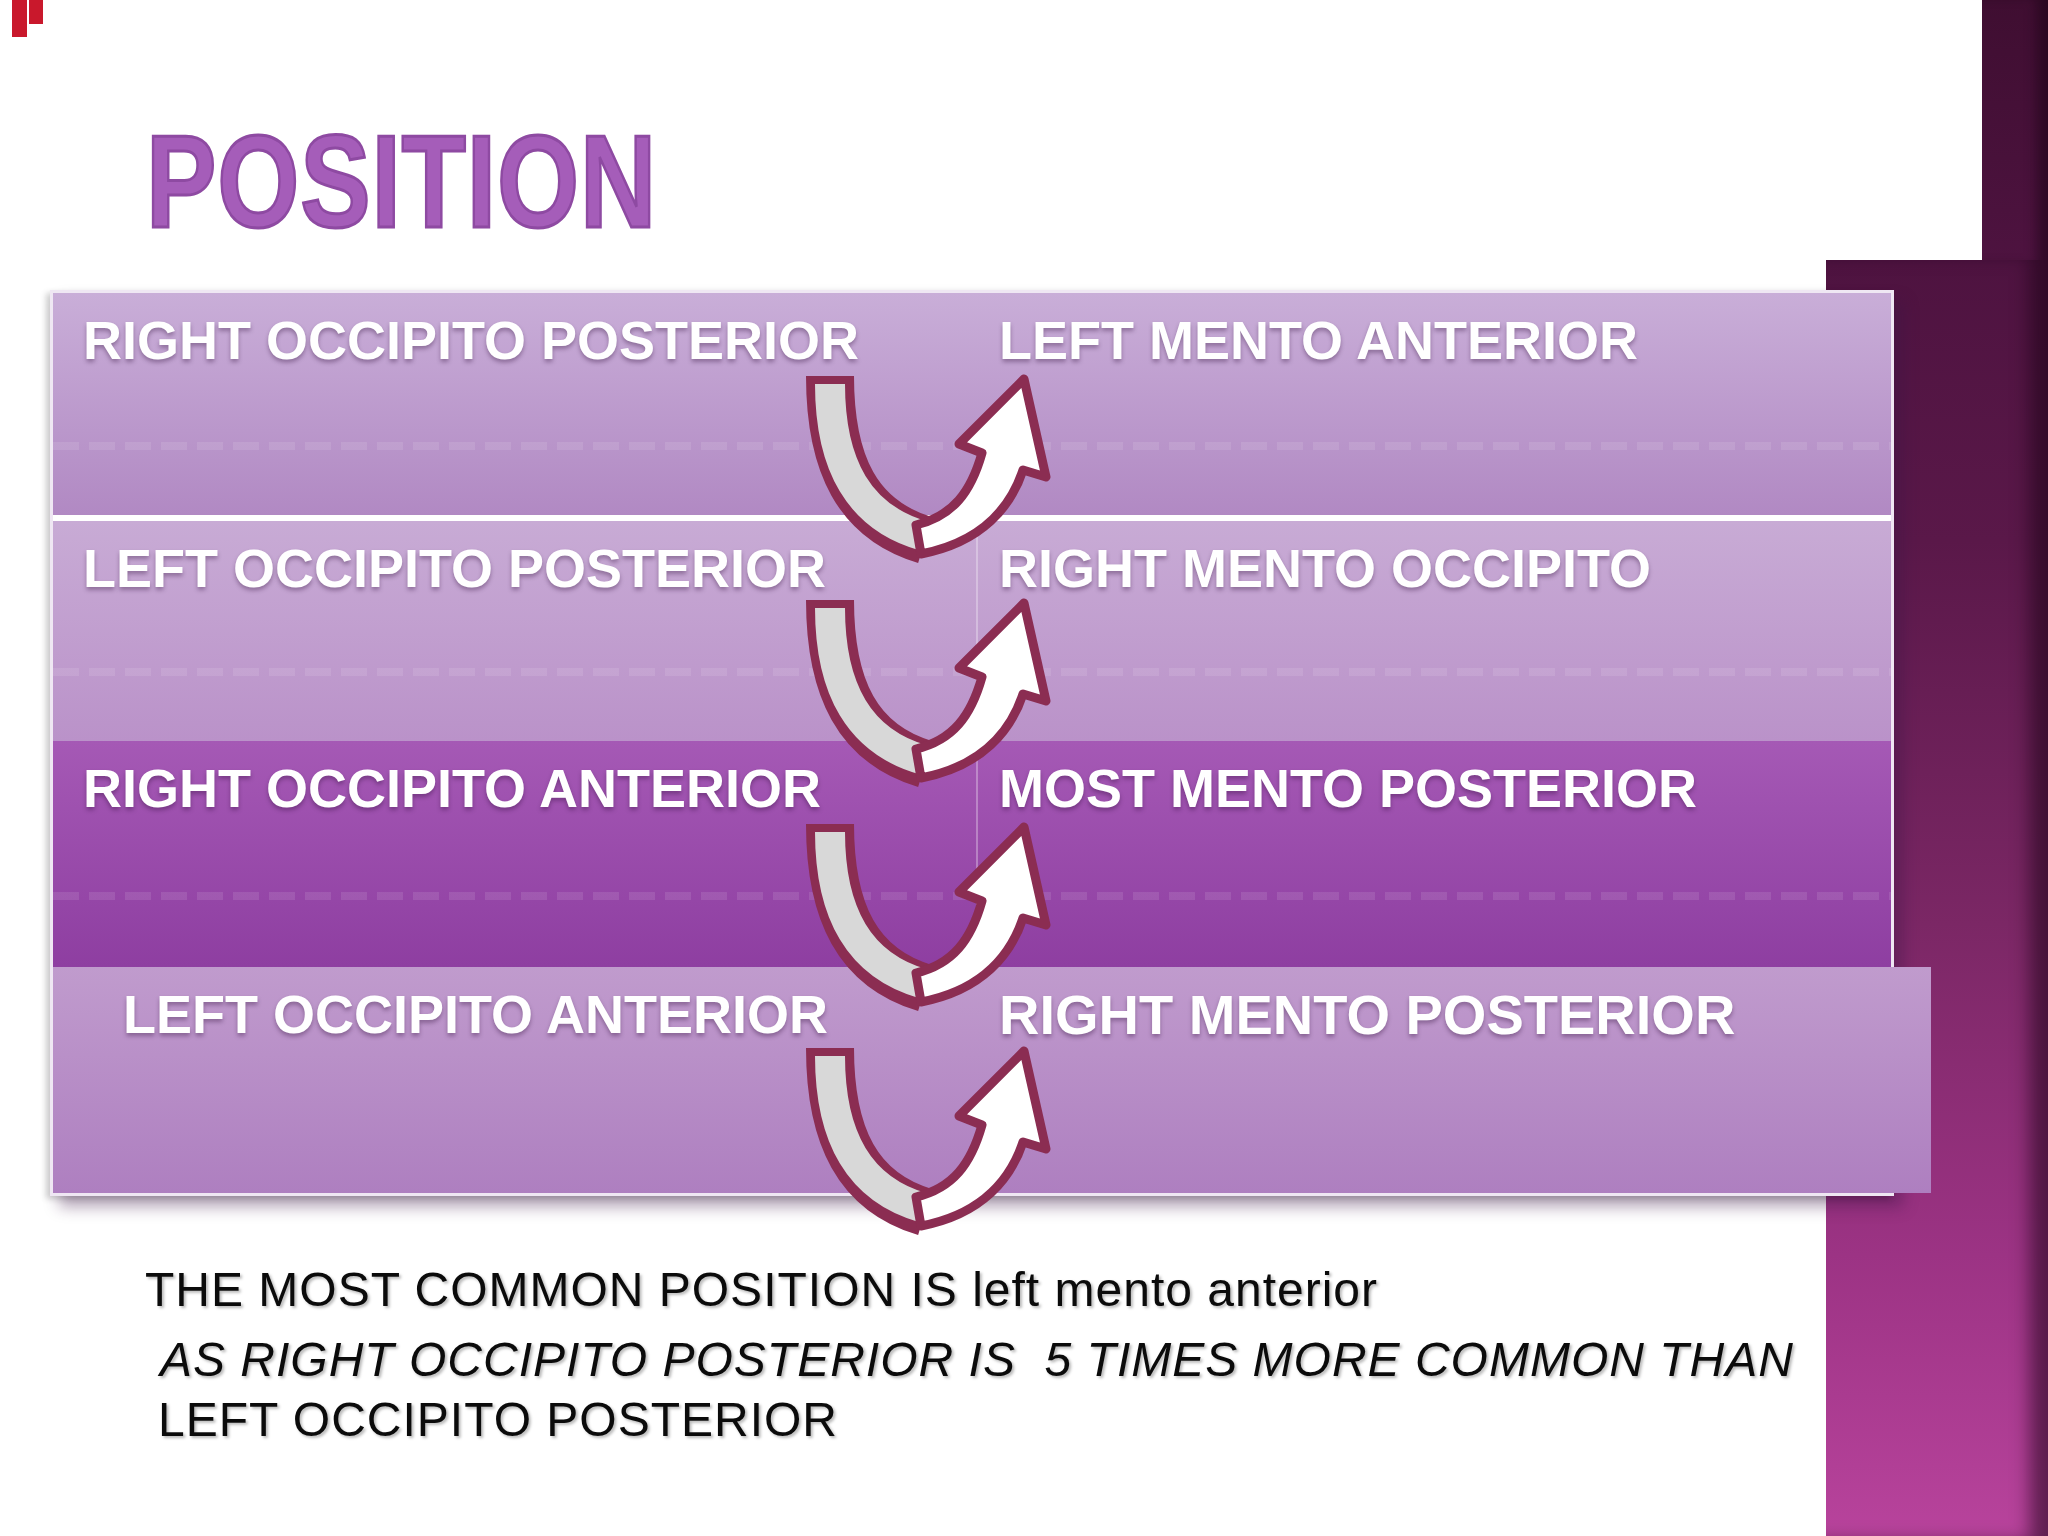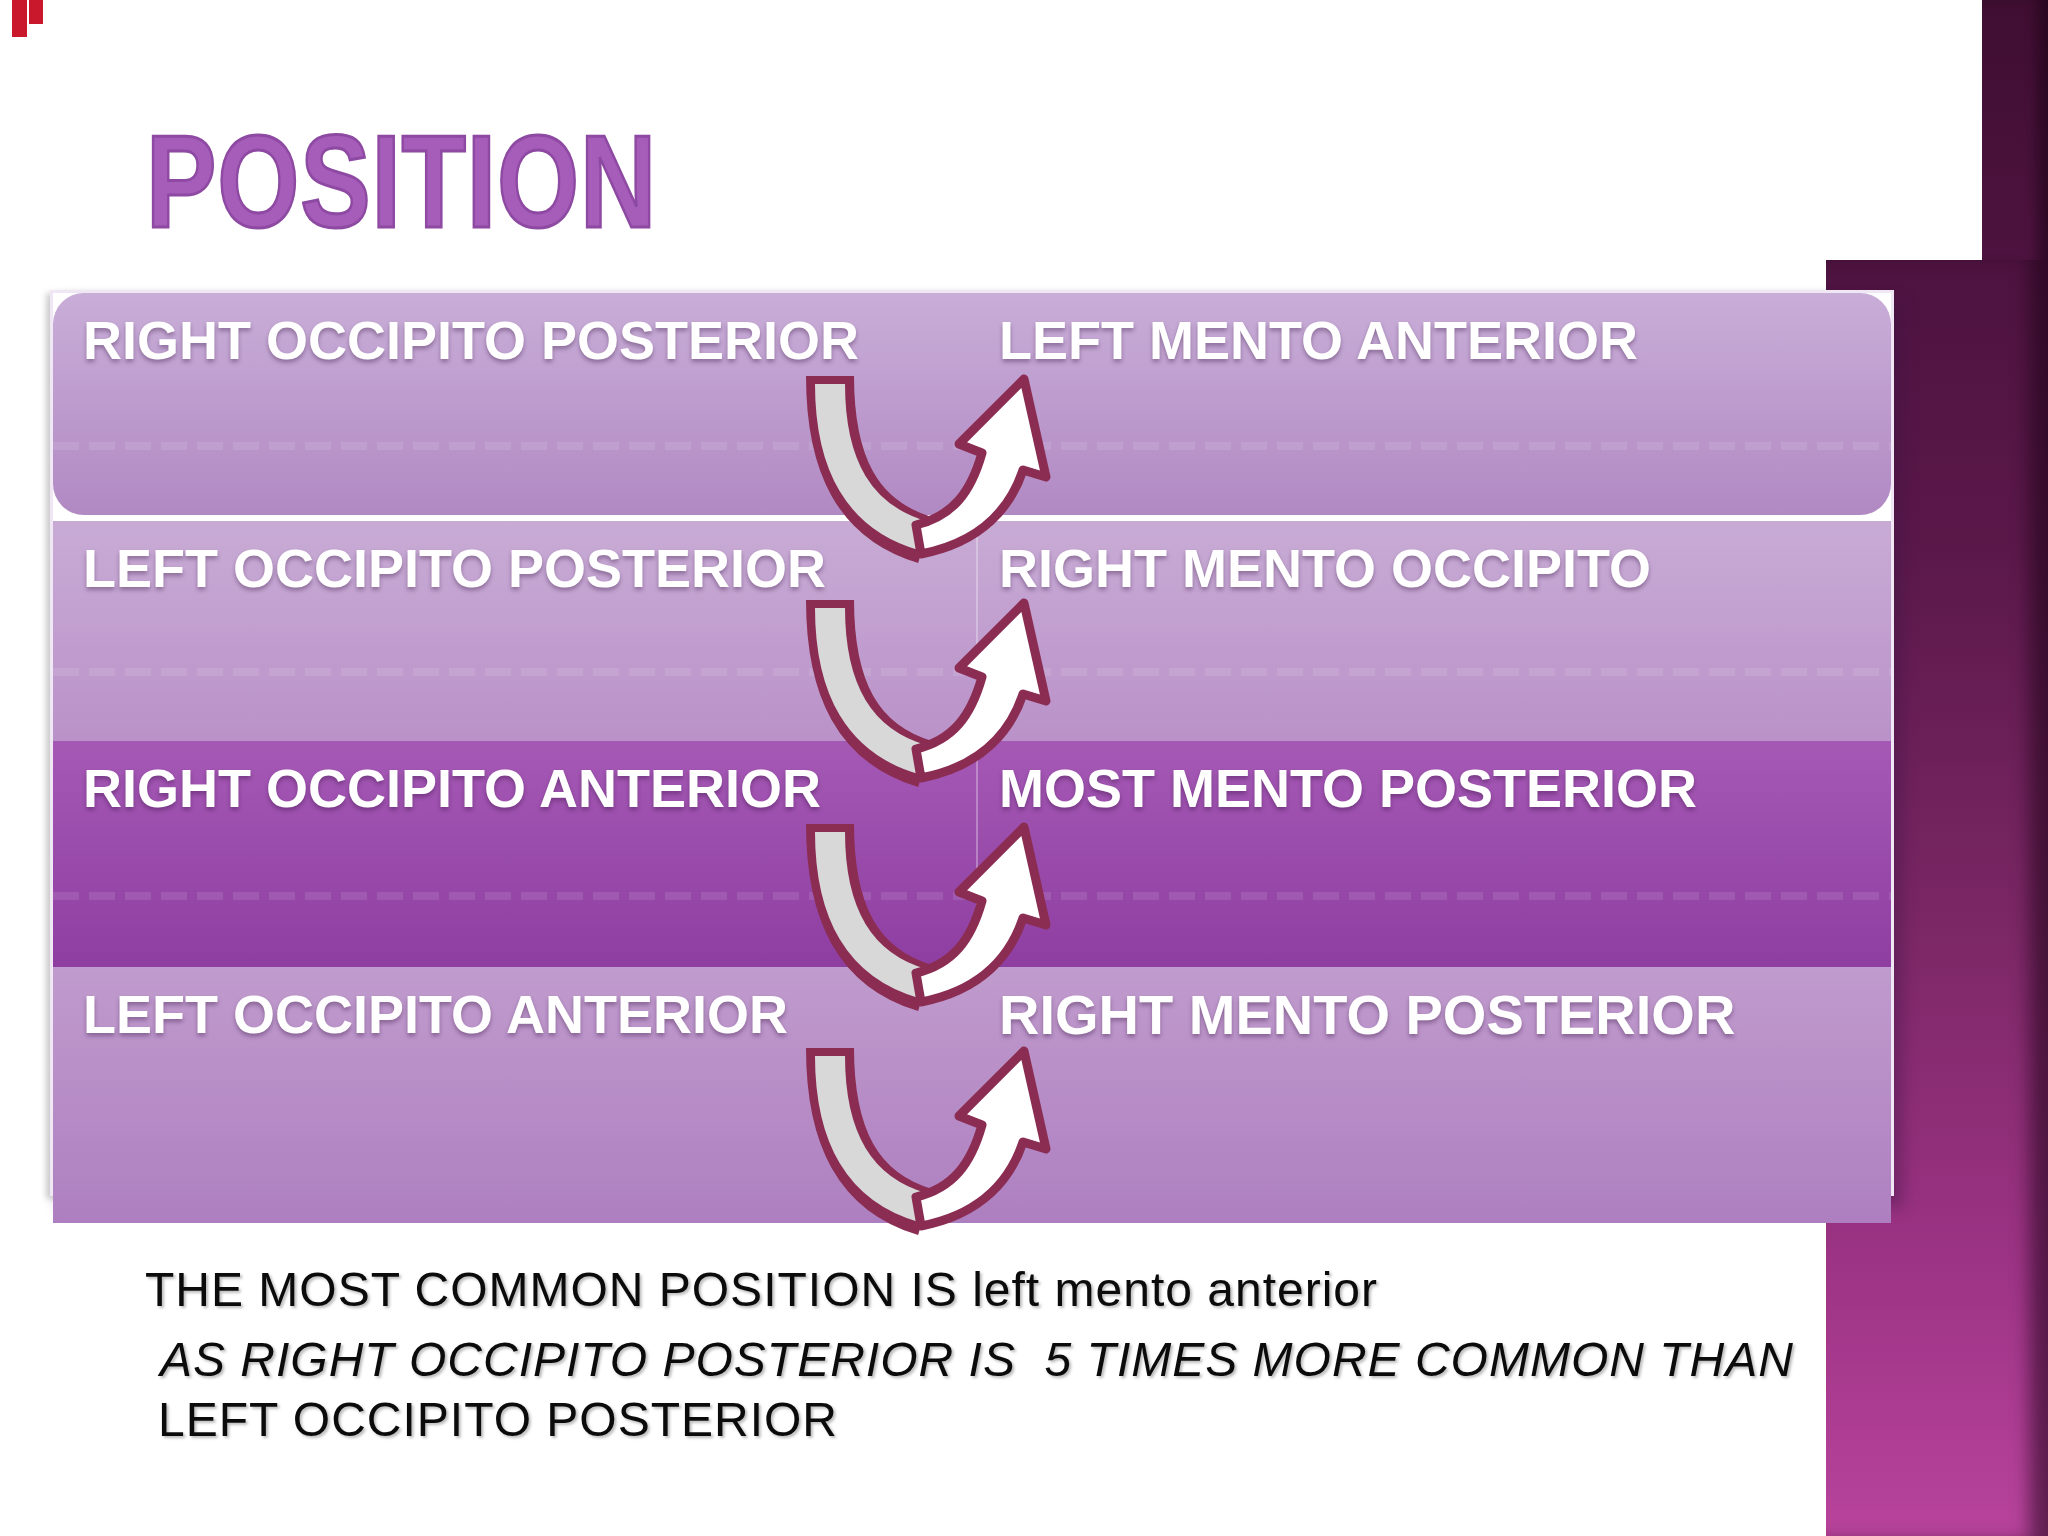--- a/index.html
+++ b/index.html
@@ -34,25 +34,25 @@
     box-shadow:inset -24px 0 18px -6px rgba(25,4,20,0.55);
   }
 
   
   .postable{
     position:absolute;left:50px;top:290px;width:1844px;height:906px;
     box-sizing:border-box;border:3px solid #efe7f3;background:#ffffff;
     box-shadow:-4px 3px 6px rgba(0,0,0,0.18), 9px 11px 14px rgba(60,20,70,0.38);
   }
   .row{position:relative;width:100%;}
-  .r1{height:222px;background:linear-gradient(180deg,var(--row1-top,#c9aed8),var(--row1-bottom,#b189c3));border-radius:31px;}
+  .r1{height:222px;background:linear-gradient(180deg,var(--row1-top,#c9aed8),var(--row1-bottom,#b189c3));}
   .divider{height:6px;background:#ffffff;}
   .r2{height:220px;background:linear-gradient(180deg,var(--row2-top,#c8abd5),var(--row2-bottom,#ba92c9));}
   .r3{height:226px;background:linear-gradient(180deg,var(--row3-top,#a559b5),var(--row3-bottom,#8e3ea1));}
-  .r4{height:256px;background:linear-gradient(180deg,var(--row4-top,#c09bcd),var(--row4-bottom,#ae7fc0));}
+  .r4{height:226px;background:linear-gradient(180deg,var(--row4-top,#c09bcd),var(--row4-bottom,#ae7fc0));padding-left:40px;}
   .r1::after,.r2::after,.r3::after{
     content:"";position:absolute;left:0;right:0;top:67%;height:8px;
     background:repeating-linear-gradient(90deg,rgba(255,255,255,0.10) 0 26px,rgba(255,255,255,0) 26px 36px);
   }
   .cell{
     color:#ffffff;font-weight:bold;font-size:54px;line-height:1;
     text-shadow:0 3px 4px rgba(40,10,50,0.35);white-space:nowrap;
   }
   .cell.left{display:block;padding:20px 0 0 30px;}
   .cell.right{position:absolute;left:946px;top:20px;}

